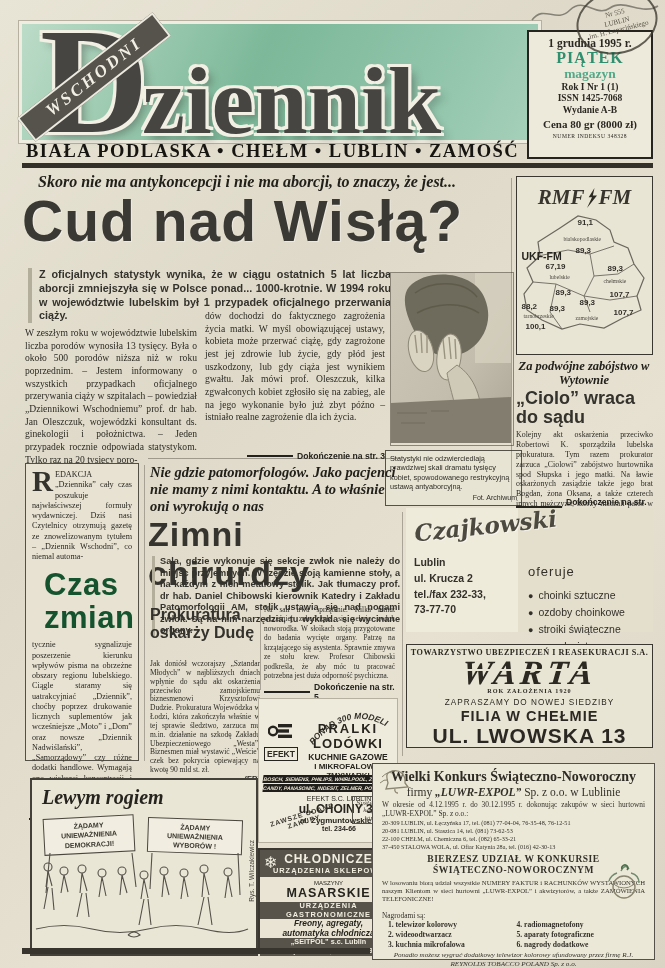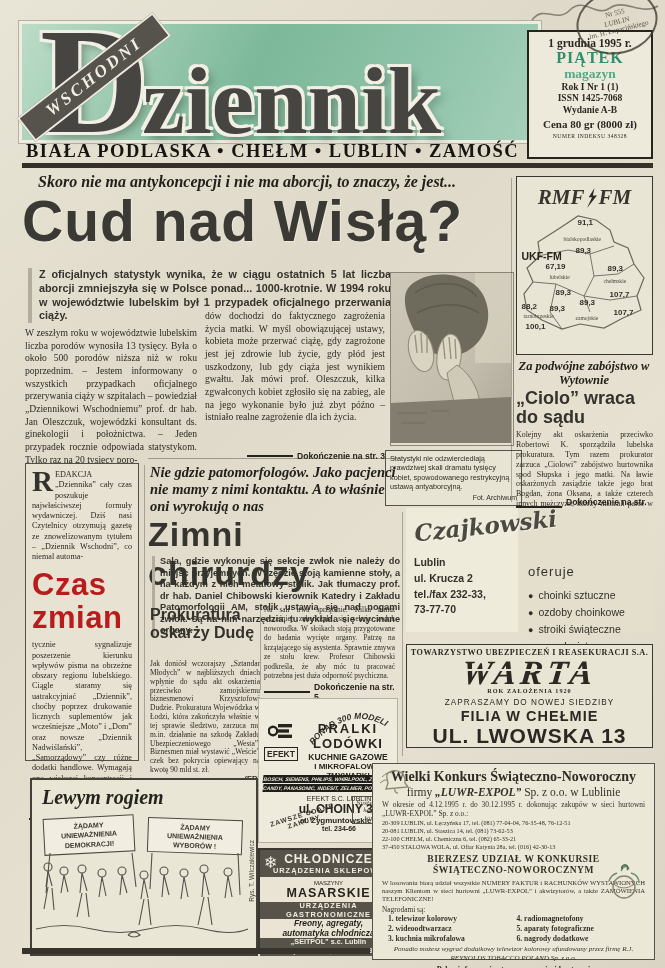--- a/index.html
+++ b/index.html
@@ -64,21 +64,21 @@
   .ciolo-head{left:516px;top:389px;width:140px;font-family:"Liberation Sans",sans-serif;font-weight:bold;
      font-size:18px;line-height:1.05;color:#34322c;}
   .ciolo-body{left:516px;top:430px;width:137px;font-size:7.9px;line-height:1.25;text-align:justify;color:#2c2a24;}
   .jump2{left:516px;top:497px;width:137px;}
   
   .czas-box{left:25px;top:463px;width:114px;height:298px;border:1.5px solid #545048;background:#e7e2d2;
      box-sizing:border-box;padding:6px 6px 4px;}
   .czas-intro{font-size:8.2px;line-height:1.25;text-align:justify;}
   .dropcap{float:left;font-size:29px;line-height:.8;font-weight:bold;padding-right:2px;color:#34322c;}
   .czas-head{font-family:"Liberation Sans",sans-serif;font-weight:bold;font-size:31px;line-height:1.05;
-     color:#b91c1c;margin:7px 0 6px;letter-spacing:.5px;}
+     color:#14532d;margin:7px 12px 6px;letter-spacing:.5px;}
   .czas-body{font-size:8.2px;line-height:1.25;text-align:justify;}
   .jump3{margin-top:5px;}
   
   .zimni-kicker{left:150px;top:464px;width:252px;font-style:italic;font-weight:bold;font-size:14.5px;line-height:1.18;color:#22201b;}
   .zimni-head{left:148px;top:515px;width:255px;font-family:"Liberation Sans",sans-serif;font-weight:bold;
      font-size:34px;letter-spacing:1px;color:#36342e;}
   .zimni-lead{left:152px;top:556px;width:240px;font-family:"Liberation Sans",sans-serif;font-weight:bold;
      font-size:9.2px;line-height:1.25;text-align:justify;color:#34322c;border-left:3px solid #b3ad9c;padding-left:5px;}
   .prok-head{left:150px;top:606px;width:110px;font-family:"Liberation Sans",sans-serif;font-weight:bold;
      font-size:16px;line-height:1.15;color:#34322c;}
@@ -147,21 +147,21 @@
   
   .luwr{left:372px;top:763px;width:283px;height:197px;border:1px solid #55514a;background:#ece8d7;
      box-sizing:border-box;padding:5px 9px 0;color:#33302a;}
   .lw-t1{text-align:center;font-weight:bold;font-size:14px;color:#2e2b25;}
   .lw-t2{text-align:center;font-size:11.5px;margin-top:1px;}
   .lw-t2 b{font-style:italic;}
   .lw-intro{font-size:7.4px;line-height:1.2;margin-top:3px;text-align:justify;}
   .lw-addr{font-size:6.2px;line-height:1.3;}
   .lw-sub{text-align:center;font-weight:bold;font-size:9.5px;line-height:1.2;margin-top:3px;letter-spacing:.5px;}
   .lw-body{font-size:6.7px;line-height:1.2;margin-top:2px;text-align:justify;}
-  .lw-nag{font-size:7.4px;margin-top:2px;}
+  .lw-nag{font-size:7.4px;margin-top:8px;}
   .lw-prizes{display:grid;grid-template-columns:1fr 1fr;font-size:7.6px;font-weight:bold;line-height:1.3;padding-left:6px;}
   .lw-bonus{font-style:italic;font-size:7.1px;line-height:1.2;margin-top:2px;text-align:center;}
   .lw-foot{text-align:center;font-weight:bold;font-size:8px;margin-top:3px;}
   .lw-bell{position:absolute;left:-30px;top:-2px;}
   .lw-orn{position:absolute;right:4px;top:92px;}
   
   .cartoon{left:30px;top:778px;width:228px;height:178px;border:2px solid #43403a;background:#eae6d5;box-sizing:border-box;}
   .cart-title{font-family:"Liberation Serif",serif;font-style:italic;font-weight:bold;font-size:20px;
      padding:6px 0 0 10px;color:#26241e;}
   .cart-credit{position:absolute;right:1px;top:60px;writing-mode:vertical-rl;transform:rotate(180deg);

